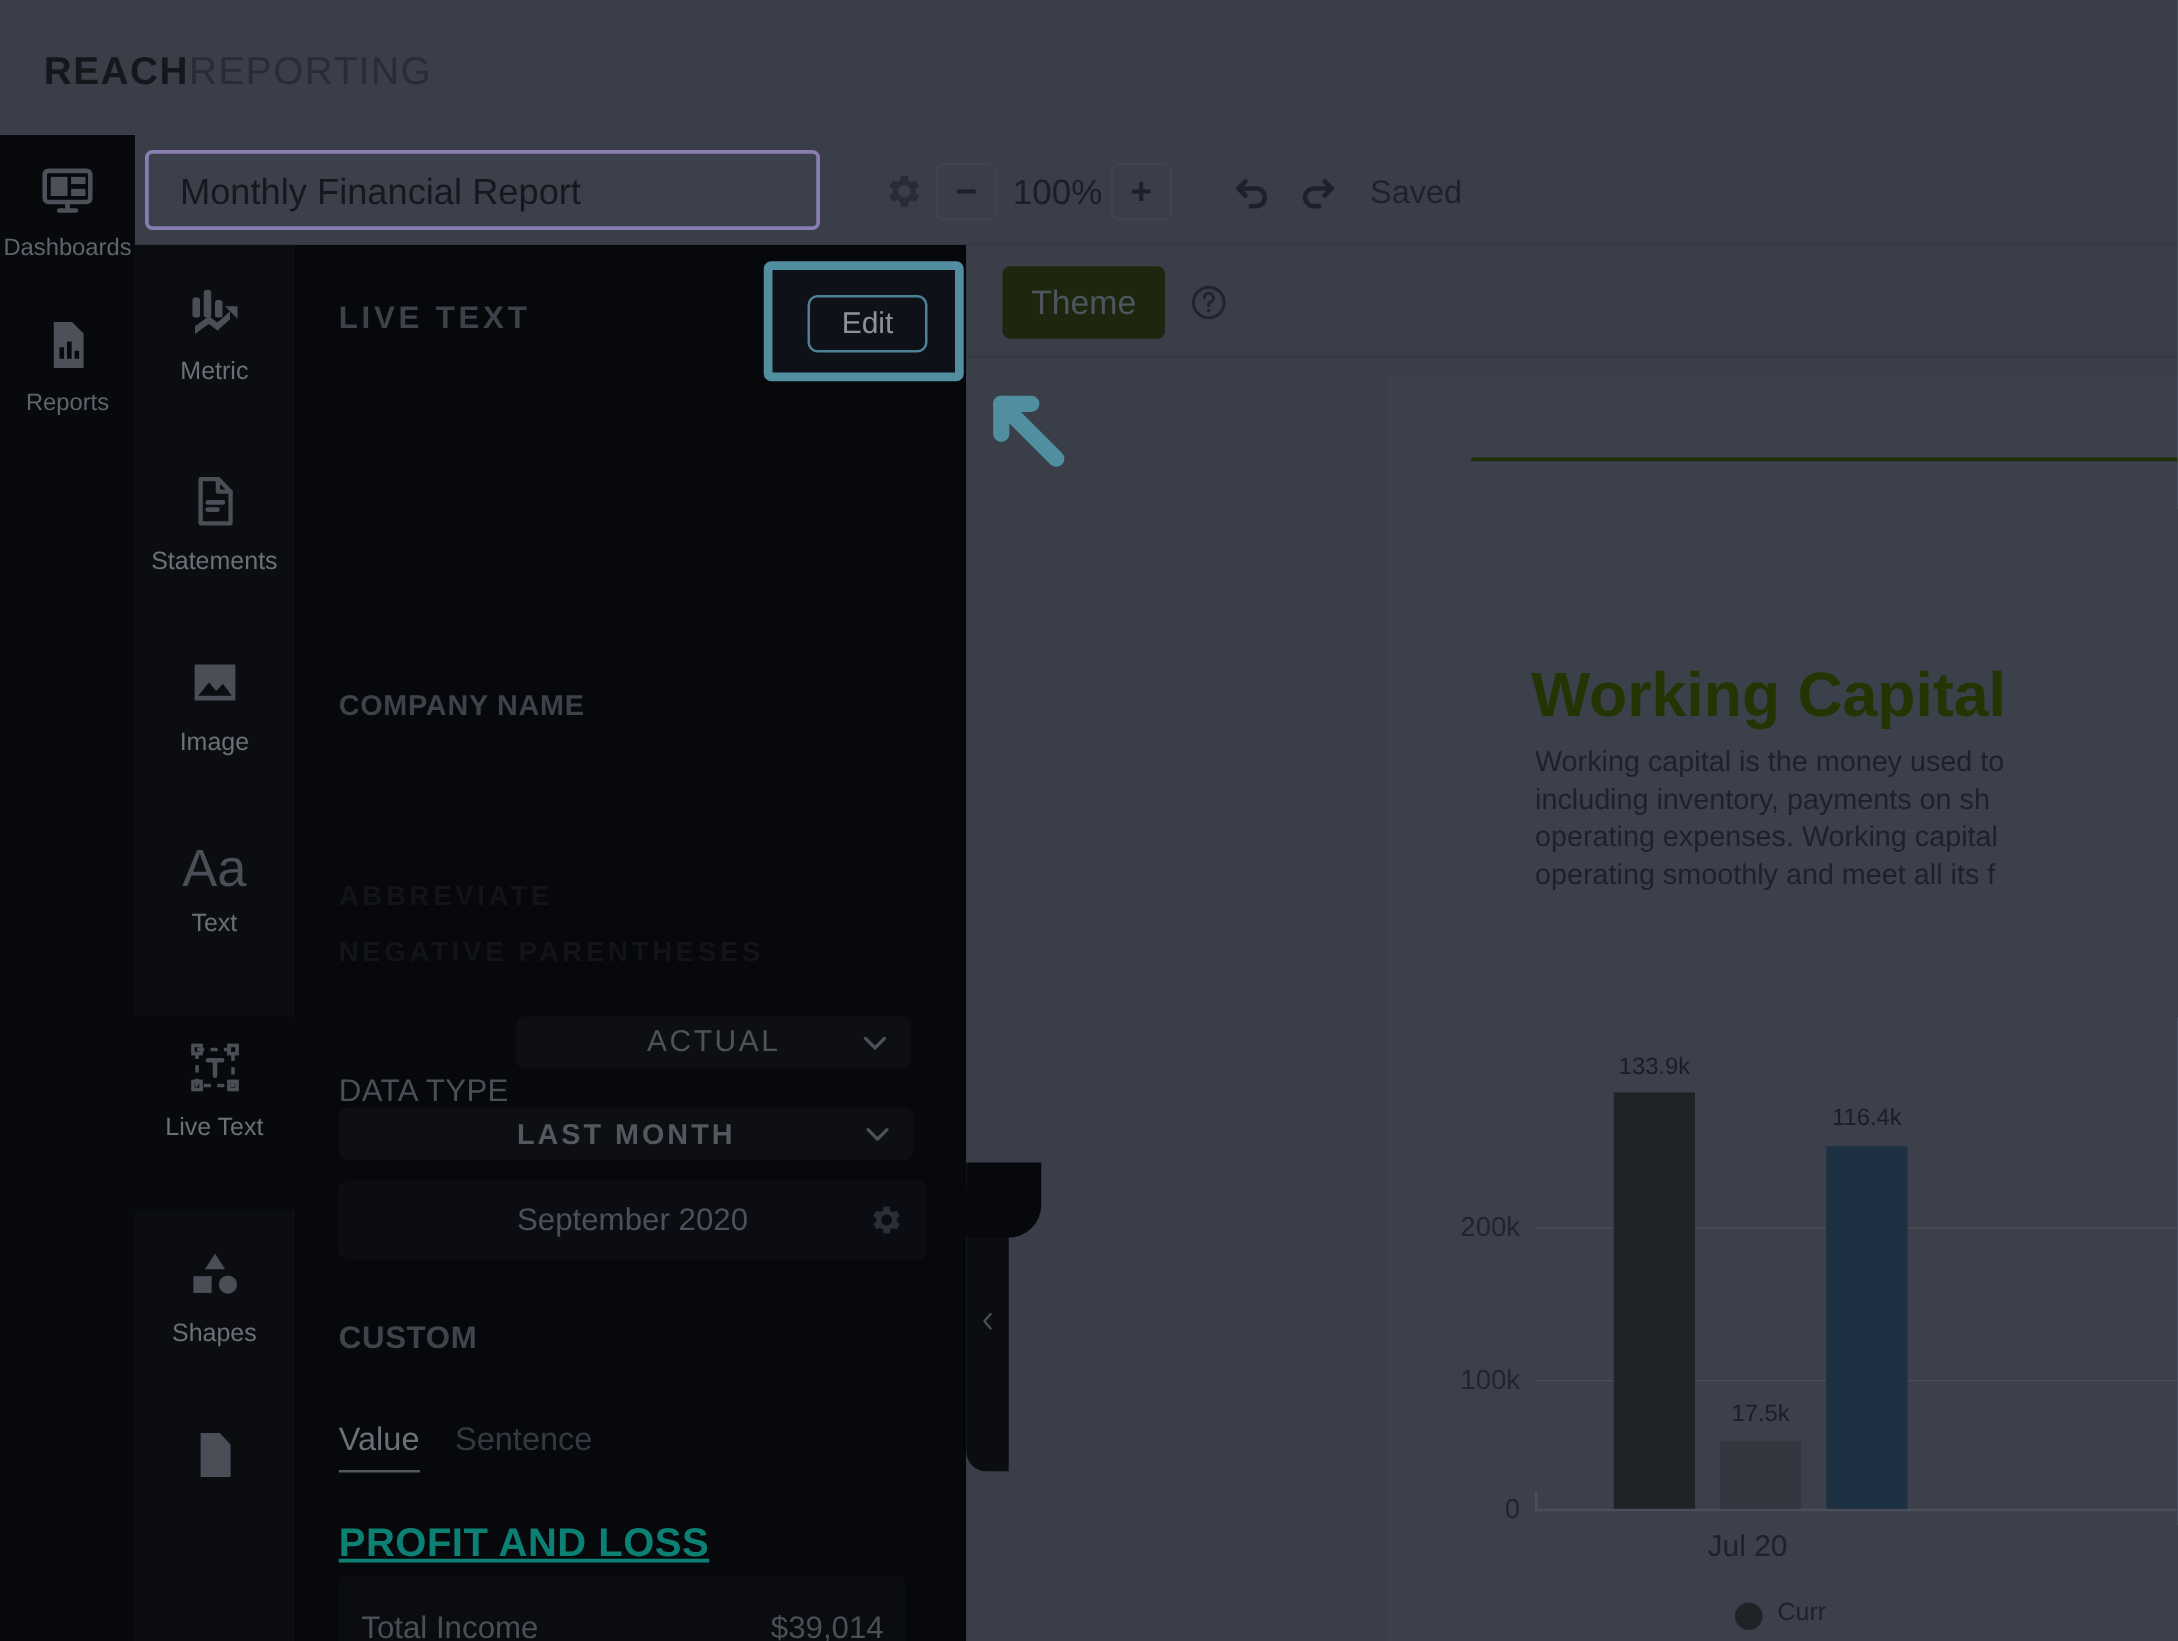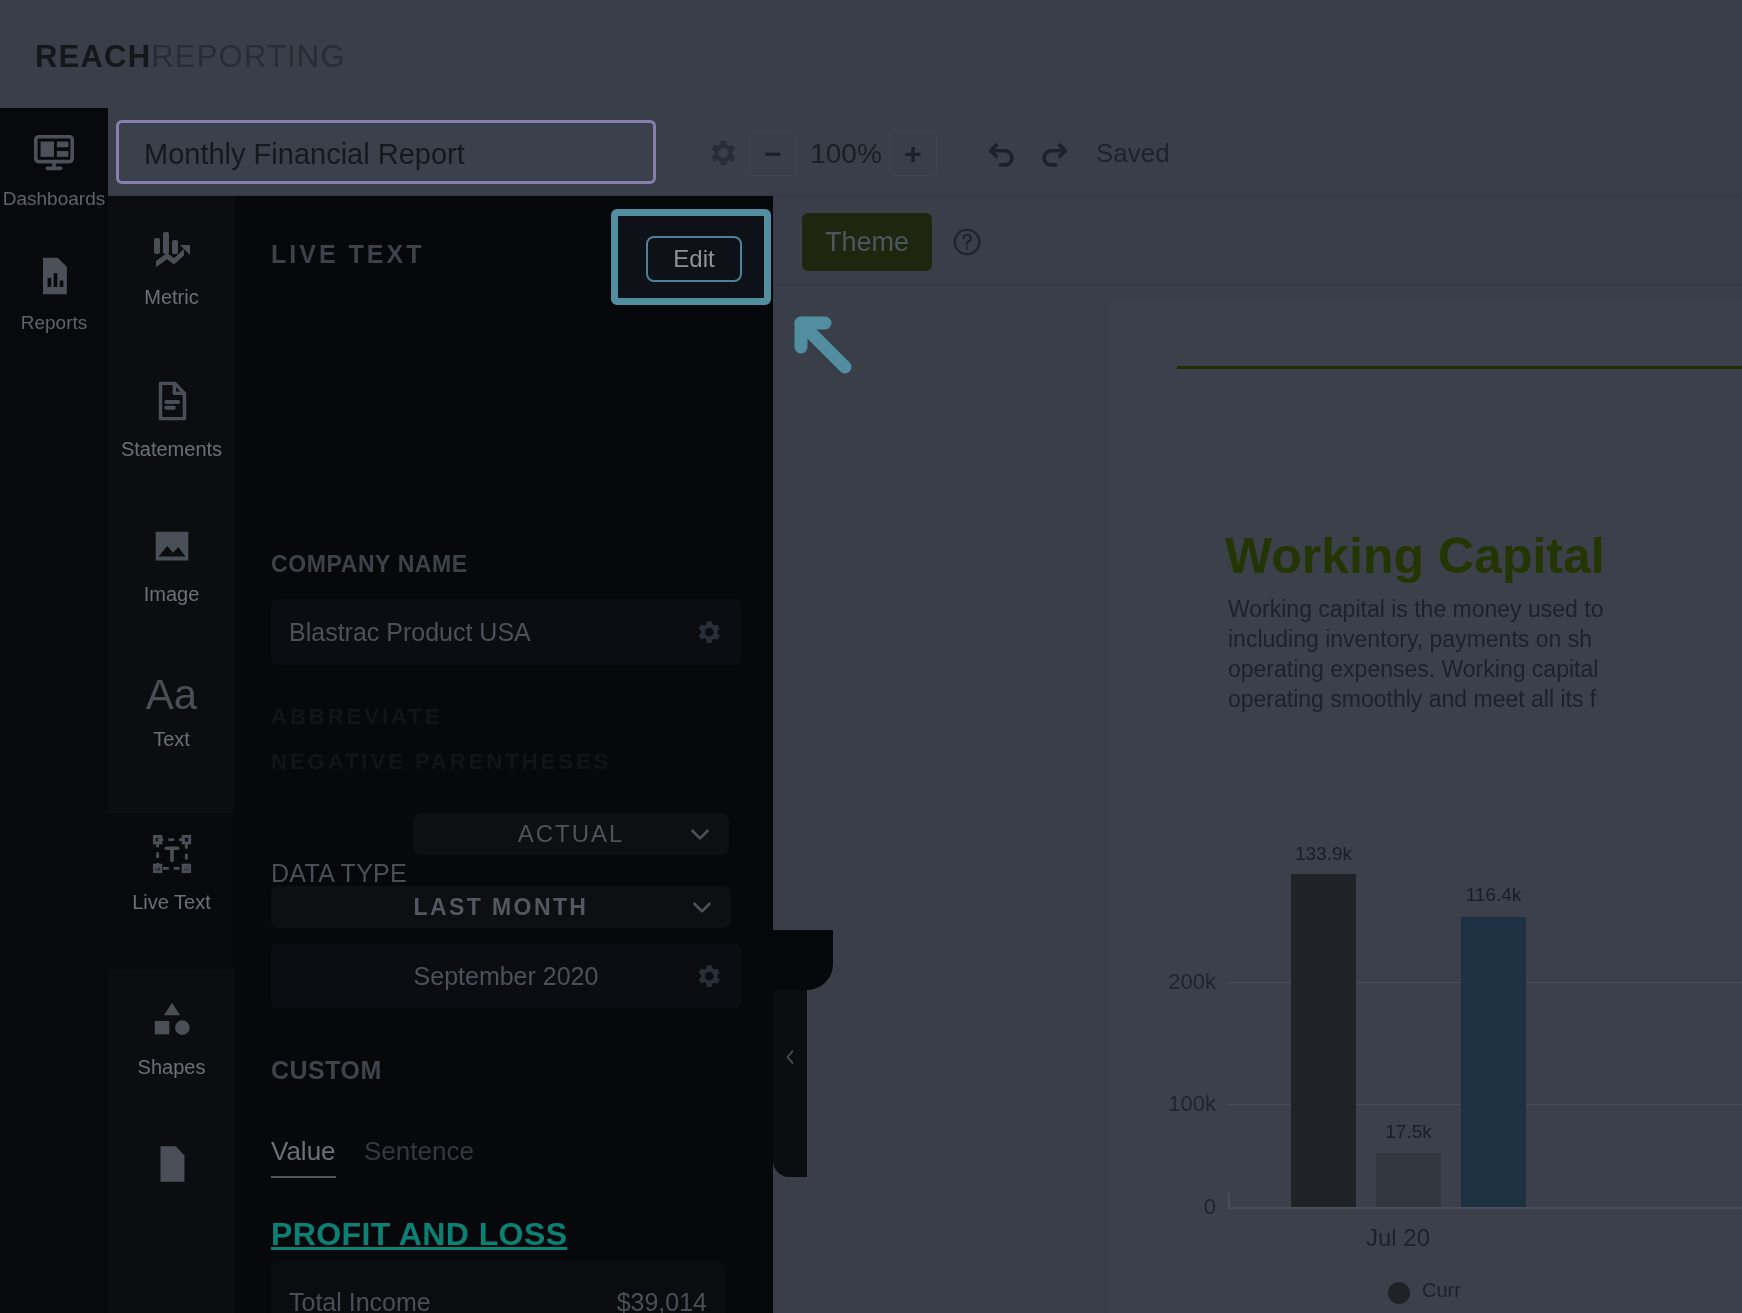--- a/index.html
+++ b/index.html
@@ -404,28 +404,20 @@
 
   <div class="panel">
     <div class="panel-title">LIVE TEXT</div>
 
     <div class="edit-highlight">
       <div class="edit-btn">Edit</div>
     </div>
 
     <div class="sec-label" style="top:355px">COMPANY NAME</div>
 
-    <div class="field" style="top:403px">
-      <span class="fv">Blastrac Product USA</span>
-      <span class="fgear">
-        <svg viewBox="0 0 24 24" width="30" height="30" fill="currentColor">
-          <path d="M19.4 13a7.6 7.6 0 0 0 0-2l2-1.6-2-3.4-2.4 1a7.6 7.6 0 0 0-1.7-1L15 3.3h-4l-.3 2.6a7.6 7.6 0 0 0-1.7 1l-2.4-1-2 3.4L6.6 11a7.6 7.6 0 0 0 0 2l-2 1.6 2 3.4 2.4-1c.5.4 1.1.8 1.7 1l.3 2.7h4l.3-2.6c.6-.3 1.2-.6 1.7-1l2.4 1 2-3.4-2-1.7ZM13 15.5a3.5 3.5 0 1 1 0-7 3.5 3.5 0 0 1 0 7Z"></path>
-        </svg>
-      </span>
-    </div>
 
     <div class="checkrow-label" style="top:508px">ABBREVIATE</div>
     <div class="checkbox" style="top:505px"></div>
 
     <div class="checkrow-label" style="top:553px">NEGATIVE PARENTHESES</div>
     <div class="checkbox" style="top:551px"></div>
 
     <div class="dt-label">DATA TYPE</div>
 
     <div class="select" style="left:178px;top:617px;width:316px;height:42px;">

